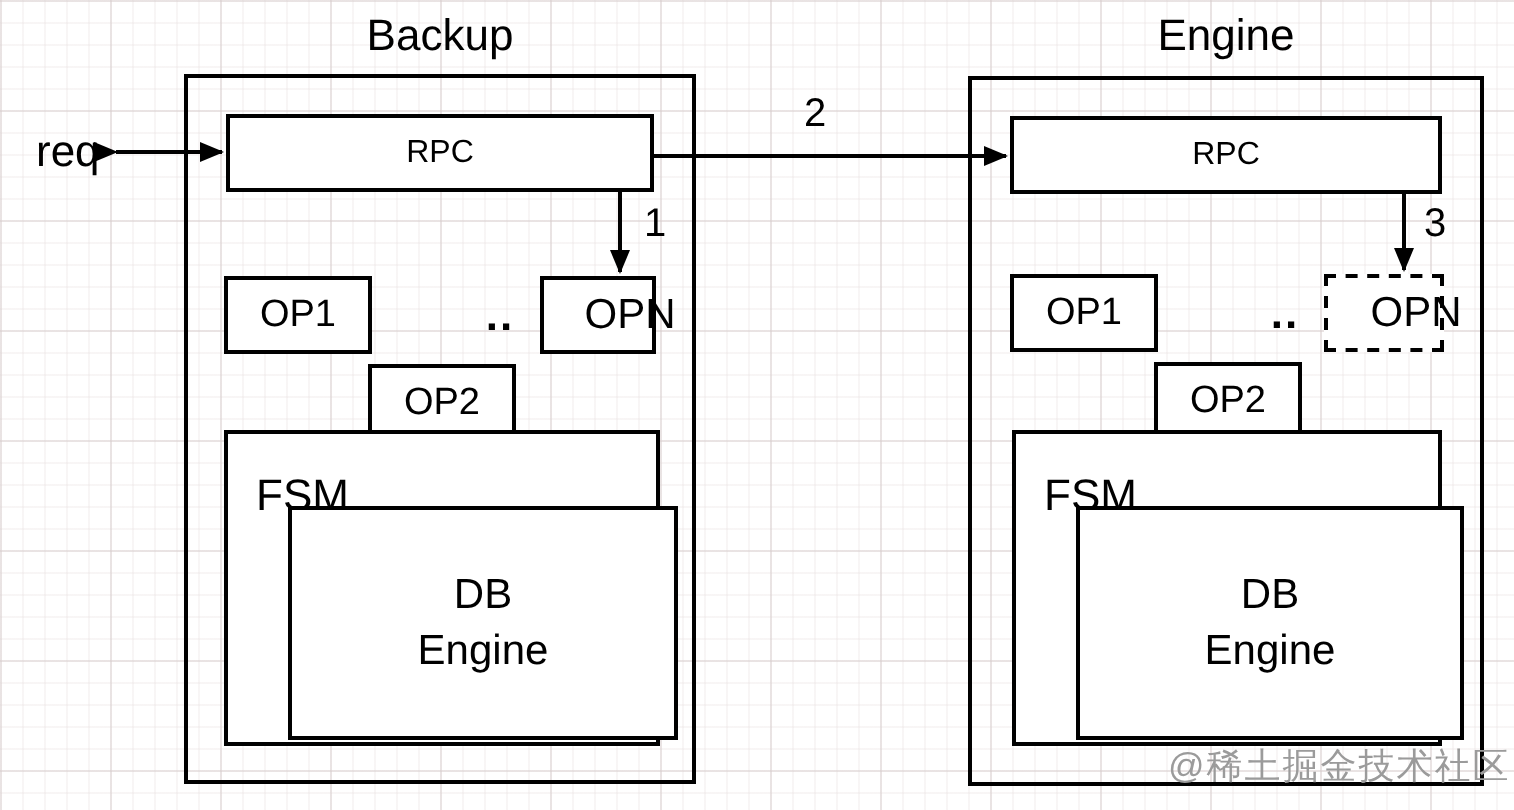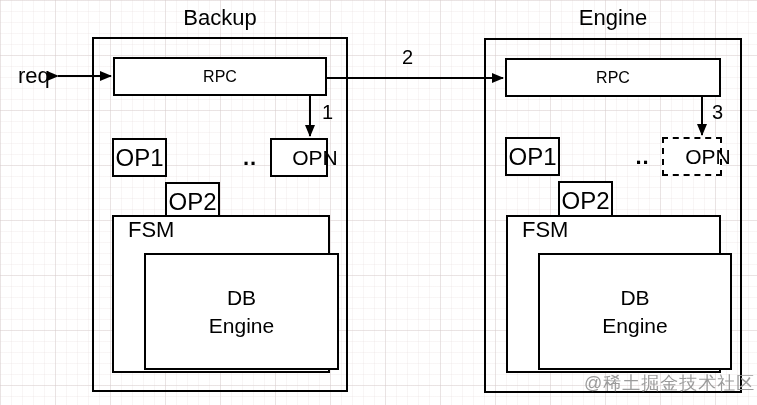--- a/index.html
+++ b/index.html
@@ -40,28 +40,28 @@
     border: 2px solid #000;
     background: #fff;
     display: flex;
     align-items: center;
     justify-content: center;
     font-size: 16px;
   }
 
   .op-row { position: absolute; display: flex; }
   .op-cell {
-    width: 55px;
+    width: 74px;
     height: 39px;
     border: 2px solid #000;
     background: #fff;
     display: flex;
     align-items: center;
     justify-content: center;
-    font-size: 24px;
+    font-size: 19px;
   }
   .op-cell + .op-cell { margin-left: -2px; margin-top: 44px; }
 
   .dots {
     position: absolute;
     height: 39px;
     display: flex;
     align-items: center;
     justify-content: center;
     font-size: 22px;
@@ -83,21 +83,21 @@
   .opn-dashed { border-style: dashed; }
 
   .fsm-box {
     position: absolute;
     border: 2px solid #000;
     background: #fff;
   }
   .fsm-label {
     position: absolute;
     left: 14px;
-    top: 0;
+    top: 18px;
     font-size: 22px;
     text-align: center;
   }
   .db-box {
     position: absolute;
     border: 2px solid #000;
     background: #fff;
     display: flex;
     flex-direction: column;
     align-items: center;

